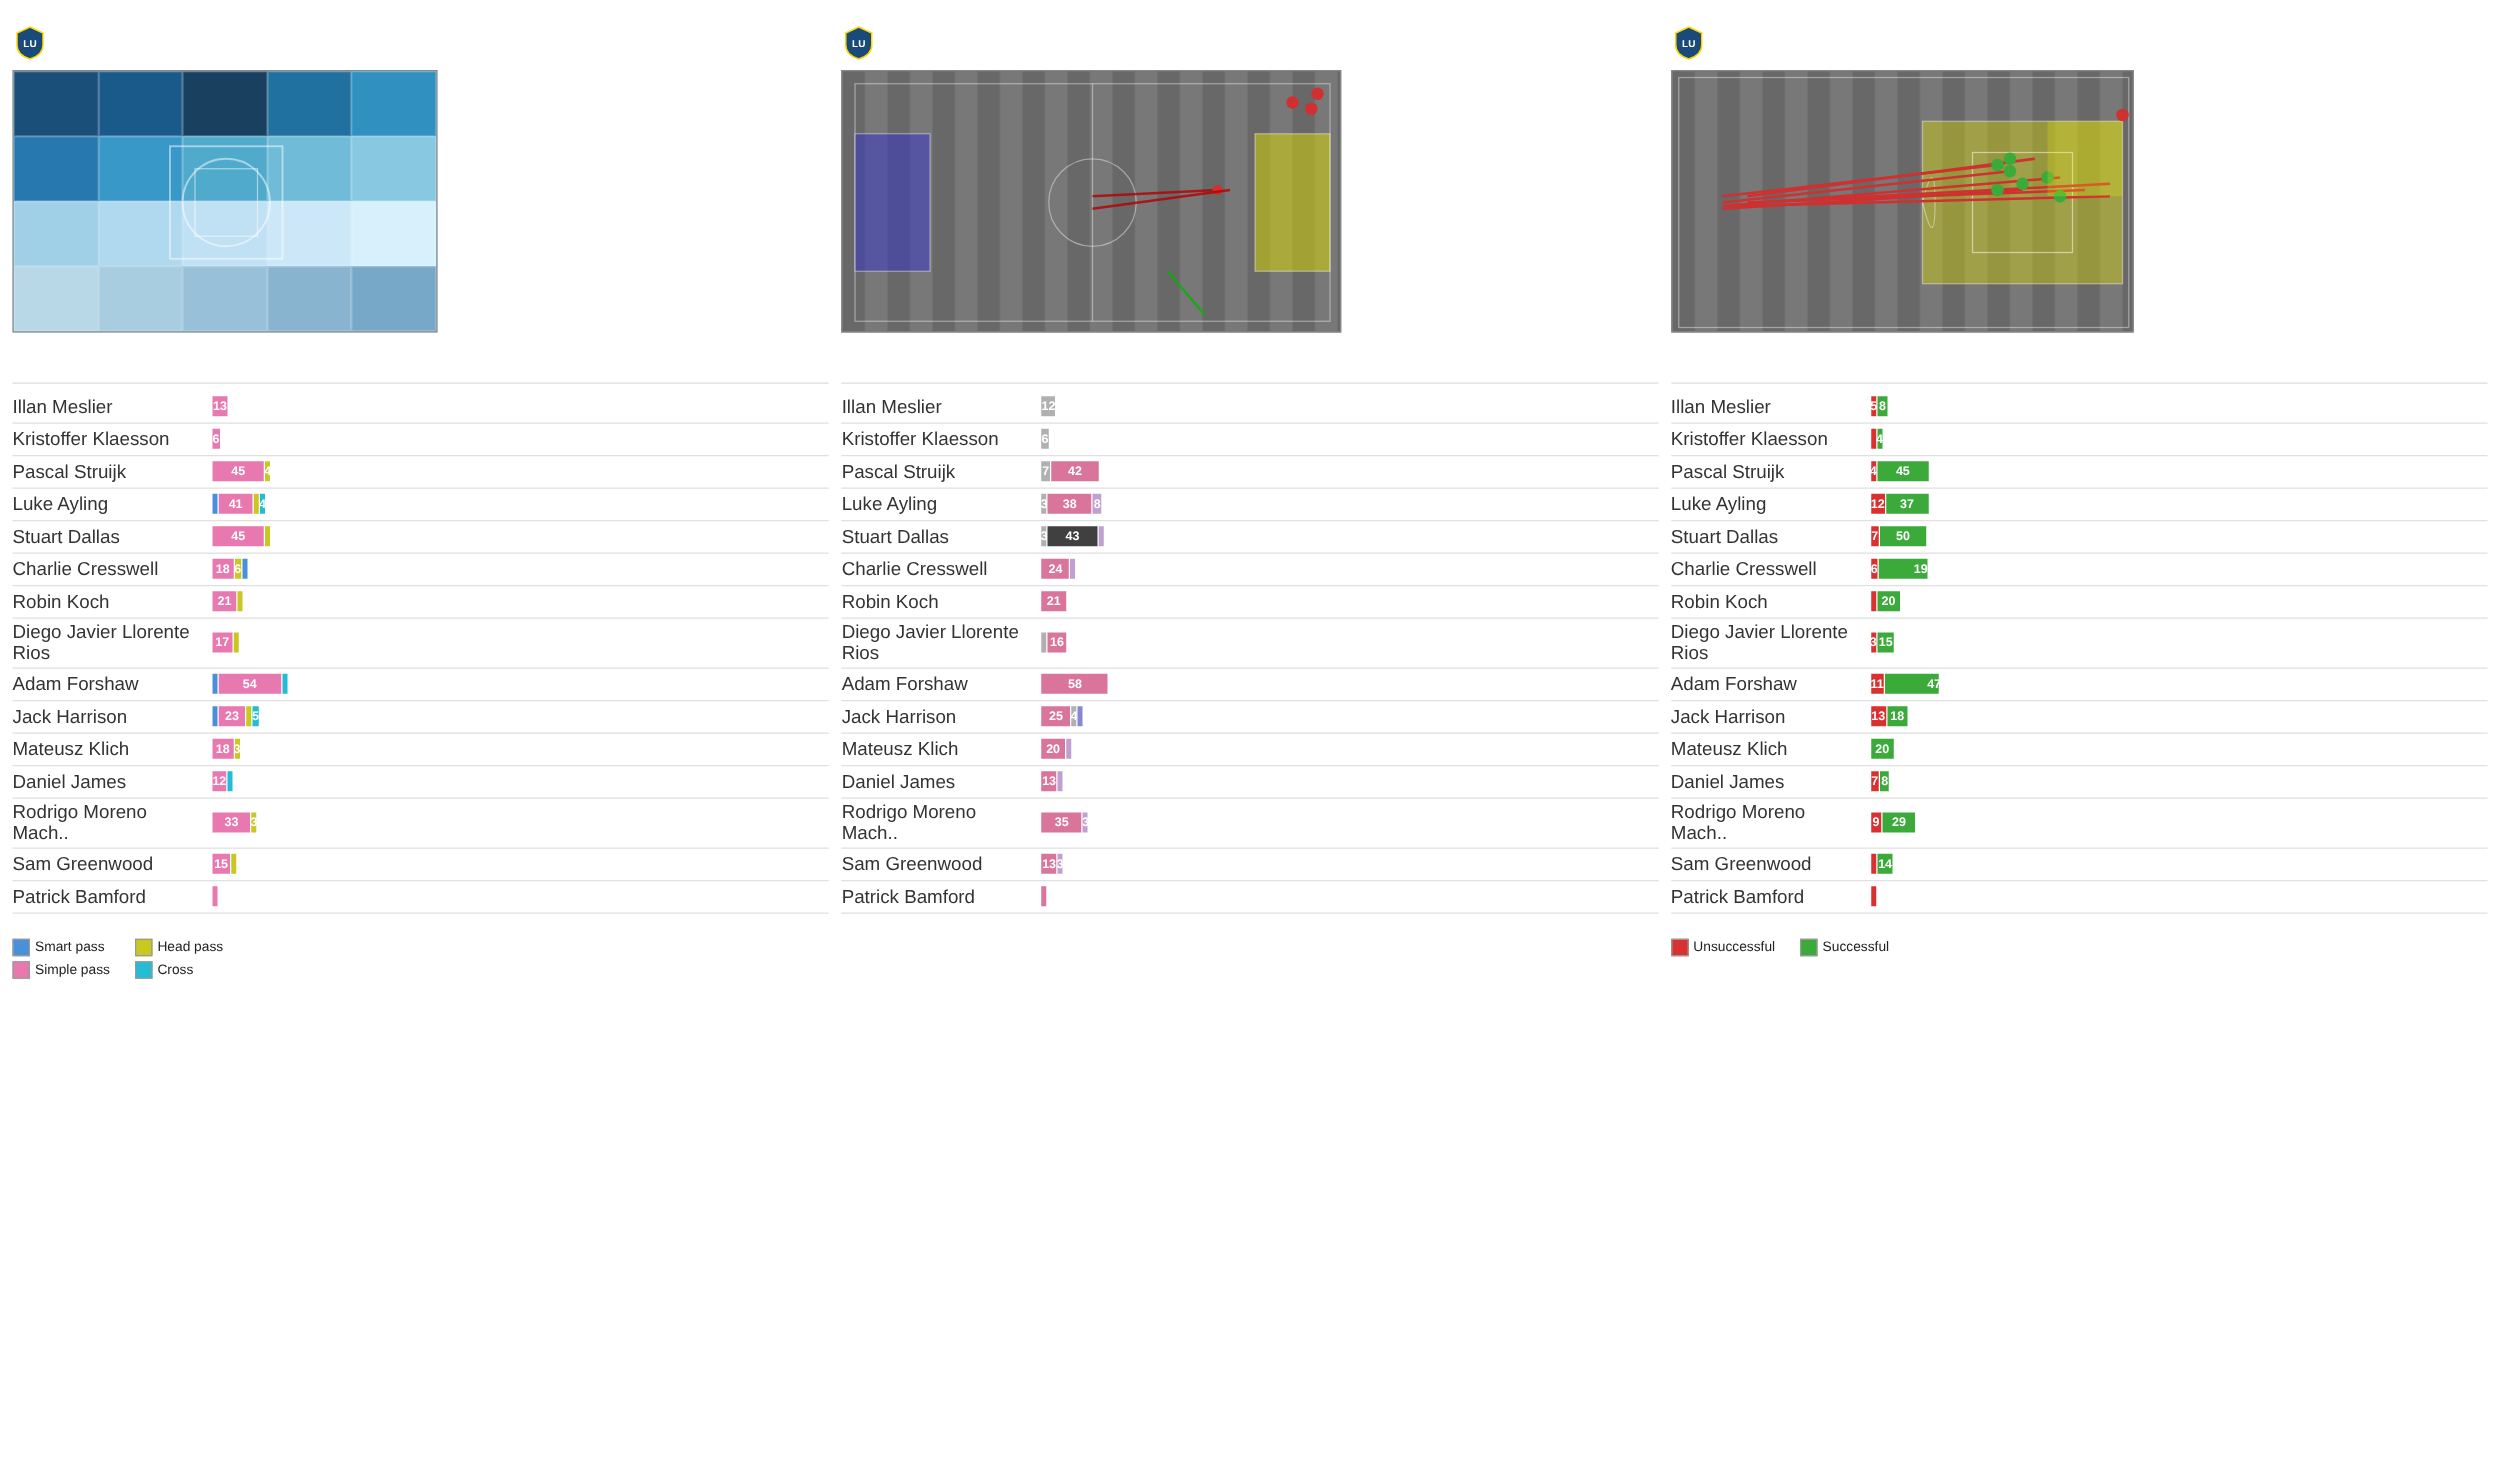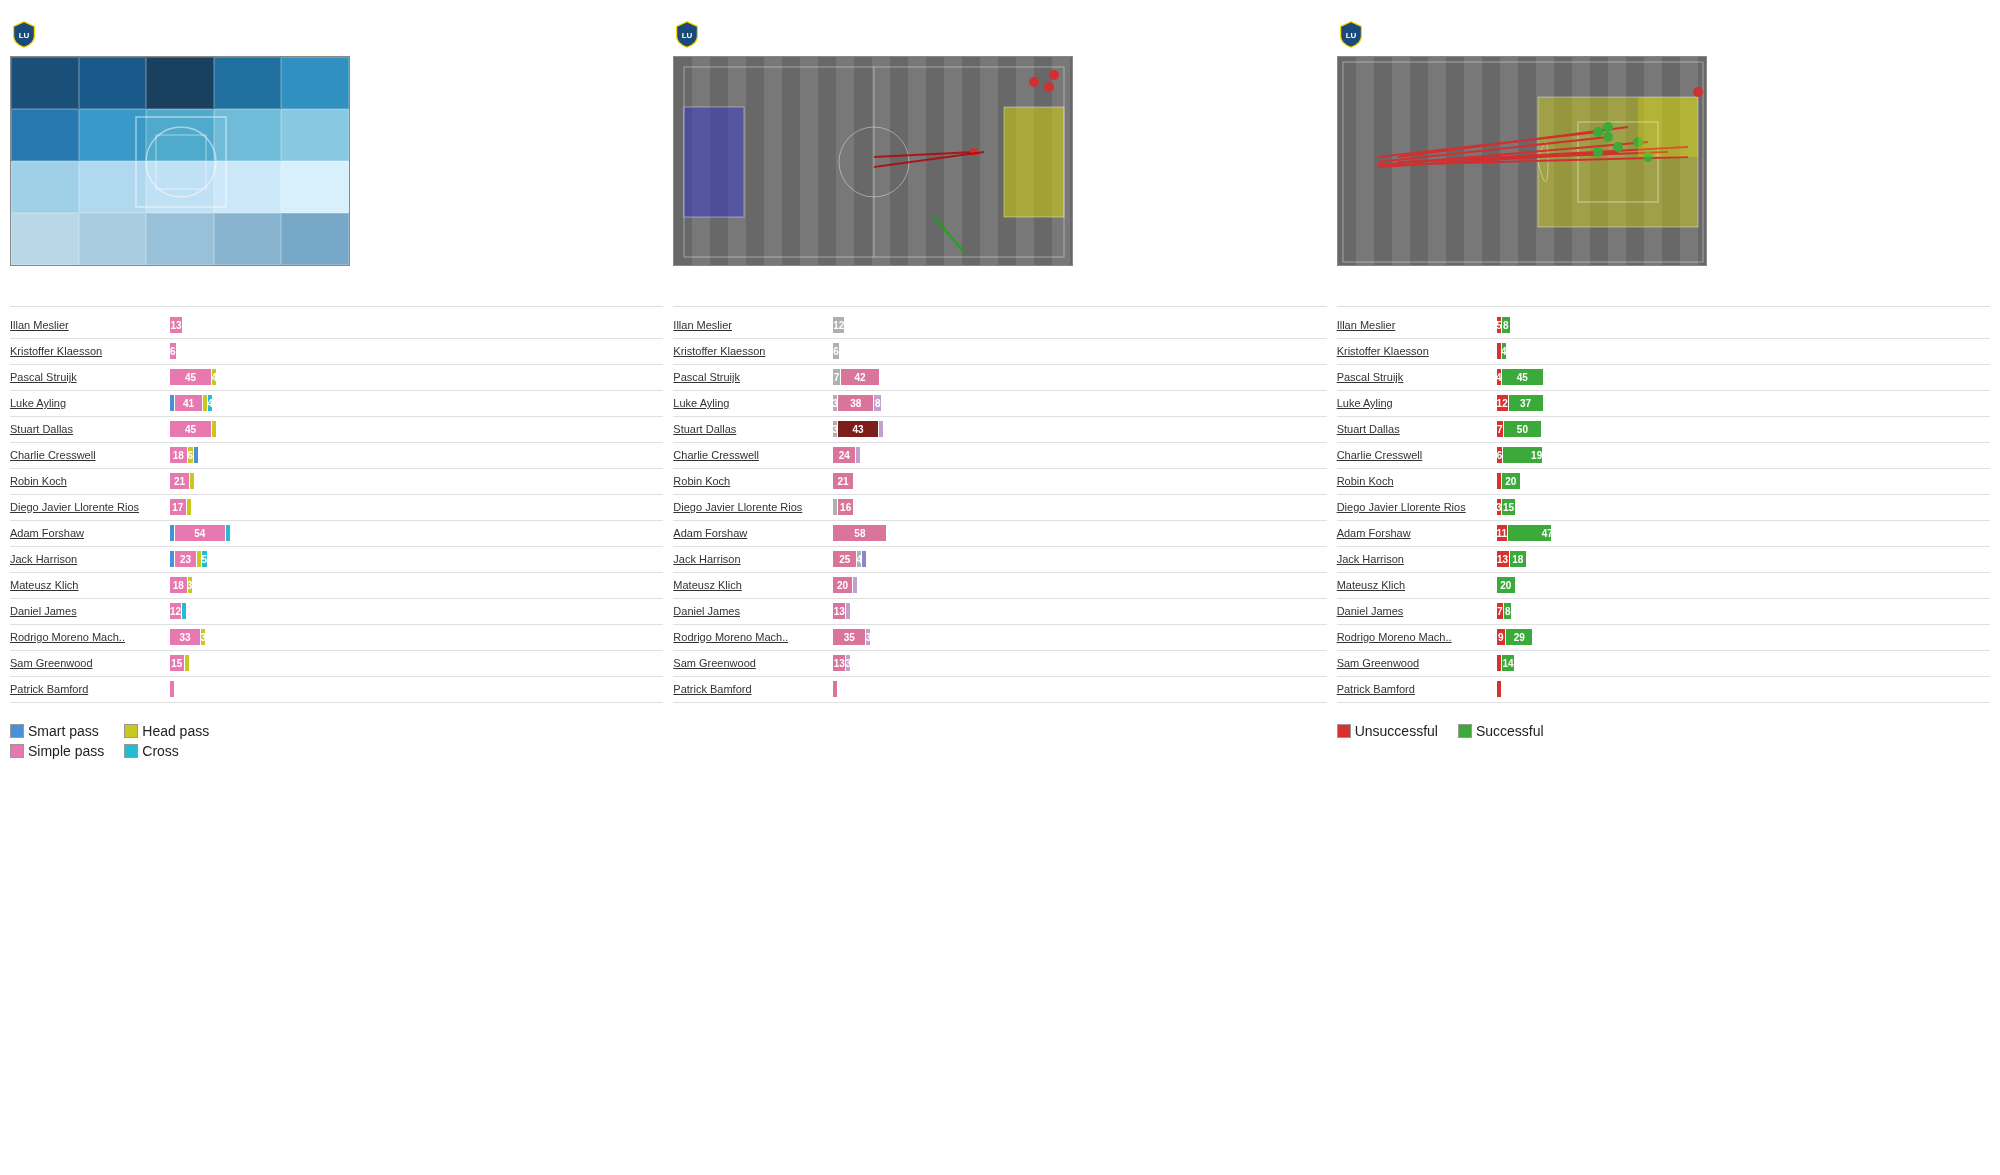--- a/index.html
+++ b/index.html
@@ -4,25 +4,25 @@
   <style>
     * { box-sizing: border-box; margin: 0; padding: 0; }
     body { background: #fff; font-family: Arial, sans-serif; font-size: 12px; color: #222; width: 2000px; }
     .main-container { display: flex; width: 2000px; padding: 20px 10px; gap: 10px; }
     .panel { flex: 1; display: flex; flex-direction: column; }
     .panel-title { display: flex; align-items: center; gap: 8px; font-size: 18px; font-weight: bold; margin-bottom: 8px; }
     .shield-icon { width: 28px; height: 28px; }
     .pitch-container { width: 100%; height: 230px; margin-bottom: 16px; position: relative; }
     .section-title { font-size: 16px; font-weight: bold; margin-bottom: 8px; color: #222; border-bottom: 1px solid #ddd; padding-bottom: 4px; }
     .bar-row { display: flex; align-items: center; margin-bottom: 3px; min-height: 20px; }
-    .bar-label { width: 160px; font-size: 11px; flex-shrink: 0; padding-right: 6px; color: #333; text-decoration: underline; }
+    .bar-label { width: 160px; font-size: 15px; flex-shrink: 0; padding-right: 6px; color: #333; }
     .bar-section { display: flex; align-items: center; gap: 1px; flex: 1; }
     .bar { height: 16px; display: flex; align-items: center; justify-content: center; font-size: 10px; color: #fff; font-weight: bold; min-width: 4px; }
     .bar-val { font-size: 10px; color: #333; margin-left: 3px; }
-    .legend { display: flex; flex-wrap: wrap; gap: 10px; margin-top: 10px; font-size: 14px; align-items: center; }
+    .legend { display: flex; flex-wrap: wrap; gap: 10px; margin-top: 10px; font-size: 11px; align-items: center; }
     .legend-item { display: flex; align-items: center; gap: 4px; }
     .legend-color { width: 14px; height: 14px; display: inline-block; }
     .divider { border: none; border-top: 1px solid #e0e0e0; margin: 2px 0; }
   </style>
 </head>
 <body>
 
 <div class="main-container">
 
   <div class="panel">
@@ -314,21 +314,21 @@
             <div class="bar" style="width: 34.8333px; background: rgb(217, 116, 154);">38</div>
             <div class="bar" style="width: 7.33333px; background: rgb(192, 160, 208);">8</div>
             <span class="bar-val"></span>
           </div>
         </div>
         <hr class="divider">
         <div class="bar-row">
           <div class="bar-label">Stuart Dallas</div>
           <div class="bar-section">
             <div class="bar" style="width: 4px; background: rgb(176, 176, 176);">3</div>
-            <div class="bar" style="width: 39.4167px; background: #7f1d1d;">43</div>
+            <div class="bar" style="width: 39.4167px; background: #404040;">43</div>
             <div class="bar" style="width: 4px; background: rgb(192, 160, 208);"></div>
             <span class="bar-val"></span>
           </div>
         </div>
         <hr class="divider">
         <div class="bar-row">
           <div class="bar-label">Charlie Cresswell</div>
           <div class="bar-section">
             <div class="bar" style="width: 22px; background: rgb(217, 116, 154);">24</div>
             <div class="bar" style="width: 4px; background: rgb(192, 160, 208);"></div>

